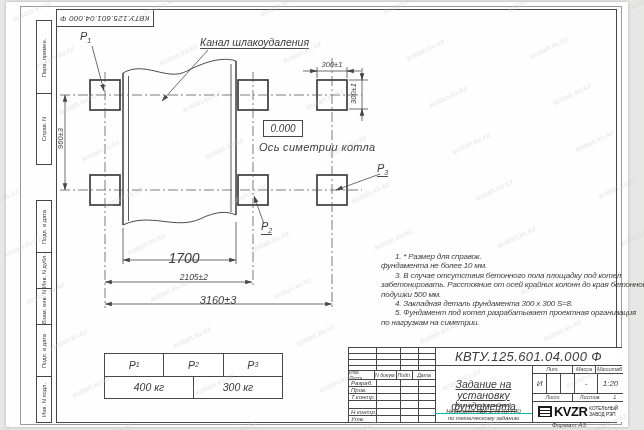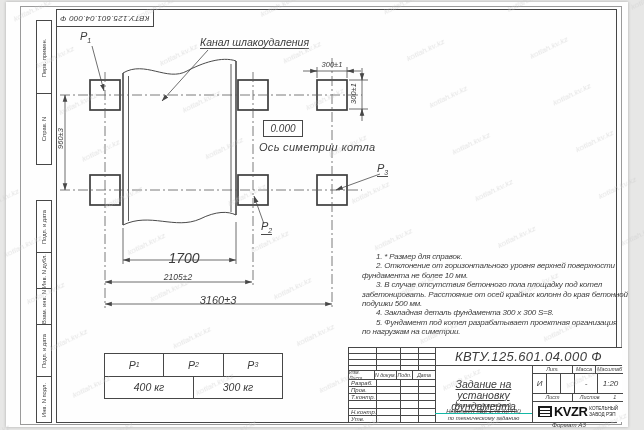--- a/index.html
+++ b/index.html
@@ -17,21 +17,21 @@
               font-size:5.8px;white-space:nowrap;}
   svg.lines{position:absolute;left:0;top:0;pointer-events:none;}
   .lbl{position:absolute;font-style:italic;white-space:nowrap;}
   .dim{font-size:7.5px;text-align:center;}
   .rot{transform:rotate(-90deg);}
   .under{border-bottom:1px solid #4a4a4a;padding-bottom:0px;}
   .elev{position:absolute;left:263px;top:120px;width:38px;height:15px;border:1.2px solid #474747;
         display:flex;align-items:center;justify-content:center;font-size:10px;font-style:italic;background:#fff;}
   .notes{position:absolute;left:362px;top:252px;width:262px;font-size:8px;font-style:italic;
          line-height:9.4px;letter-spacing:-0.2px;}
-  .notes div{white-space:nowrap;}
+  .notes div{white-space:nowrap;margin-left:19px;}
   .notes .n{padding-left:14px;}
   
   .ptable{position:absolute;left:104px;top:353px;width:177px;height:44px;border:1.4px solid #474747;
           display:flex;flex-direction:column;background:#fff;}
   .ptable .row{flex:1;display:flex;}
   .ptable .row:first-child{border-bottom:1px solid #474747;}
   .ptable .cell{flex:1;display:flex;align-items:center;justify-content:center;font-style:italic;font-size:10.5px;}
   .ptable .cell + .cell{border-left:1px solid #474747;}
   .ptable sub{font-size:7px;}
   
@@ -178,26 +178,25 @@
   <div class="lbl under" style="left:377px;top:162px;font-size:11px;"><span>P</span><sub style="font-size:7px;">3</sub></div>
   <div class="elev">
       <span>0.000</span>
     </div>
   <div class="lbl" style="left:247px;top:141px;font-size:11px;letter-spacing:.3px;margin-left:12px;">Ось симетрии котла</div>
 
   <div class="lbl dim rot" style="left:38px;top:134px;width:44px;">960±3</div>
   <div class="lbl dim" style="left:307px;top:60px;width:50px;">300±1</div>
   <div class="lbl dim rot" style="left:333px;top:89px;width:40px;">300±1</div>
   <div class="lbl dim" style="left:154px;top:250px;width:60px;font-size:14px;">1700</div>
-  <div class="lbl dim" style="left:148px;top:272px;width:60px;font-size:8.5px;">2105±2</div>
+  <div class="lbl dim" style="left:148px;top:272px;width:60px;font-size:8.5px;text-align:right;">2105±2</div>
   <div class="lbl dim" style="left:188px;top:294px;width:60px;font-size:11px;">3160±3</div>
 
   <div class="notes">
     <div class="n">1. * Размер для справок.</div>
-    <div class="n">2. Отклонение от горизонтального уровня верхней поверхности</div>
     <div class="c">фундамента не более 10 мм.</div>
     <div class="n">3. В случае отсутствия бетонного пола площадку под котел</div>
     <div class="c">забетонировать. Расстояние от осей крайних колонн до края бетонной</div>
     <div class="c">подушки 500 мм.</div>
     <div class="n">4. Закладная деталь фундамента  300 x 300 S=8.</div>
     <div class="n">5. Фундамент под котел разрабатывает проектная организация</div>
     <div class="c">по нагрузкам на симетрии.</div>
   </div>
 
   <div class="ptable">

